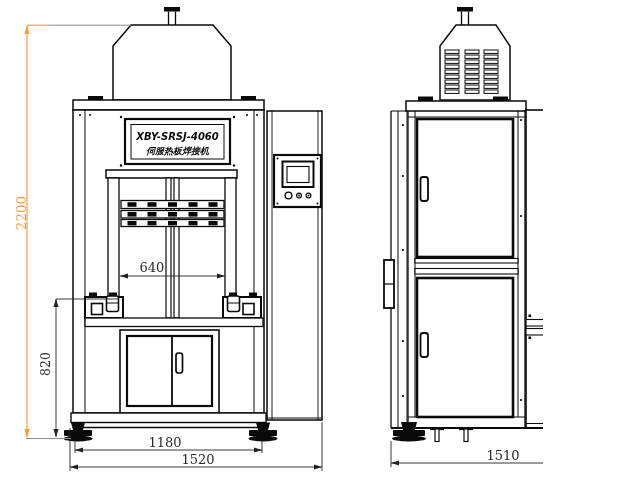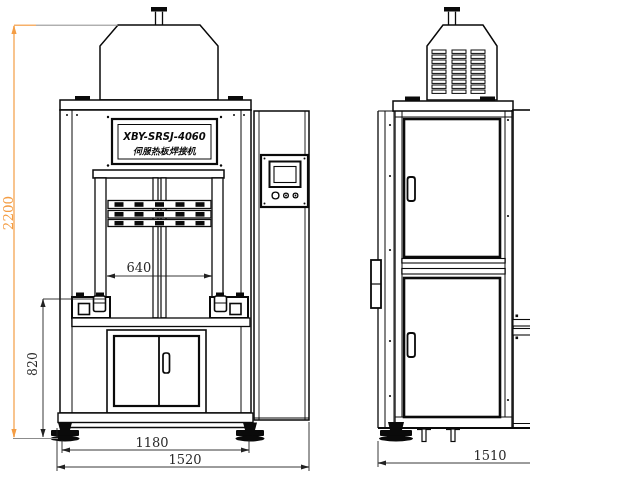--- a/index.html
+++ b/index.html
@@ -1,16 +1,16 @@
 <!DOCTYPE html>
 <html><head>
 <meta charset="utf-8">
 <style>
   html,body{margin:0;padding:0;background:#ffffff;}
-  #stage{position:relative;width:530px;height:483px;background:#ffffff;overflow:hidden;}
+  #stage{position:relative;width:530px;height:483px;background:#ffffff;overflow:hidden;padding-left:13px;}
   svg{display:block;}
   .w{fill:#ffffff;stroke:#0a0a0a;}
   .n{fill:none;stroke:#0a0a0a;}
   .k{fill:#0a0a0a;stroke:none;}
   .dim{fill:none;stroke:#222222;}
   .dimf{fill:#222222;stroke:none;}
   .gry{fill:none;stroke:#8c8c8c;}
   .org{fill:none;stroke:#F49D44;}
   .orgf{fill:#F49D44;stroke:none;}
   text.t{font-family:"DejaVu Serif", serif;fill:#2a2a2a;text-anchor:middle;}

